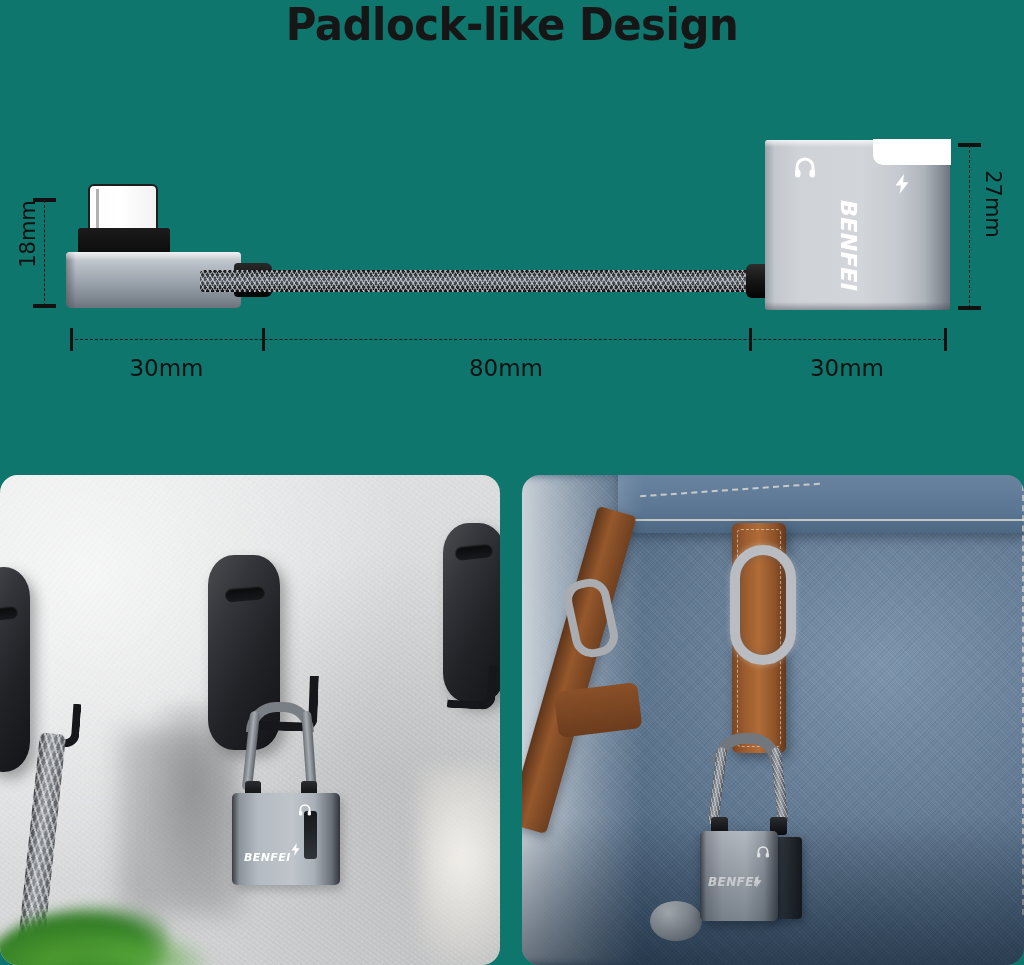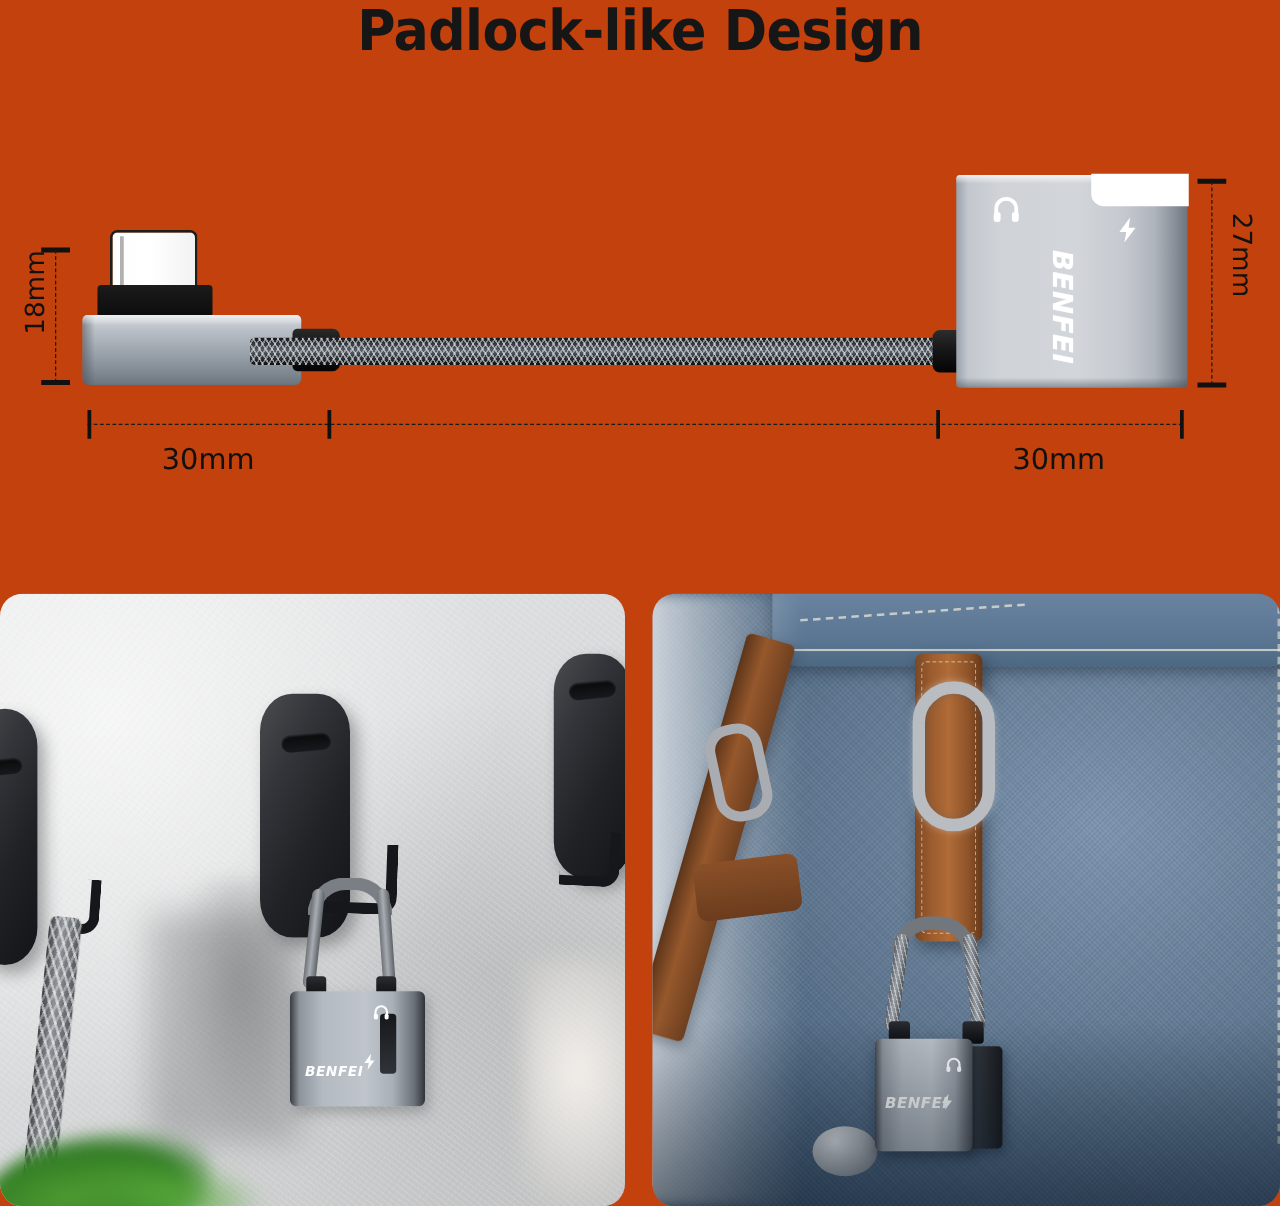--- a/index.html
+++ b/index.html
@@ -4,21 +4,21 @@
 <title>Padlock-like Design</title>
 <style>
   * { box-sizing: border-box; }
   html, body {
     margin: 0; padding: 0;
     width: 1024px; height: 965px;
     background: #ffffff;
     font-family: "Liberation Sans", sans-serif;
     overflow: hidden;
   }
-  #page { position: relative; width: 1024px; height: 965px; background:#c2410c; }
+  #page { position: relative; width: 1024px; height: 965px; background:#0f766e; }
 
   
   .title {
     position: absolute;
     left: 0; top: -2px;
     width: 1024px;
     text-align: center;
     font-family: "DejaVu Sans", sans-serif;
     font-weight: 700;
     font-size: 45px;
@@ -507,20 +507,21 @@
 
       <div class="brand-vertical">BENFEI</div>
     </div>
 
     <div class="hdim-line"></div>
     <div class="htick t0"></div>
     <div class="htick t1"></div>
     <div class="htick t2"></div>
     <div class="htick t3"></div>
     <div class="hlabel l0">30mm</div>
+    <div class="hlabel l1">80mm</div>
     <div class="hlabel l2">30mm</div>
   </div>
 
   <div class="photos">
 
     <div class="photo left">
       <div class="wall"></div>
       <div class="wall-tex"></div>
       <div class="blur-right-obj"></div>
 

